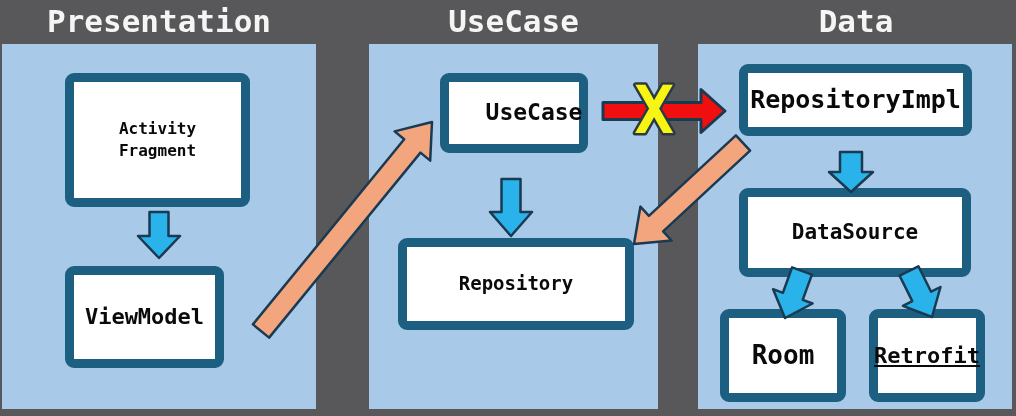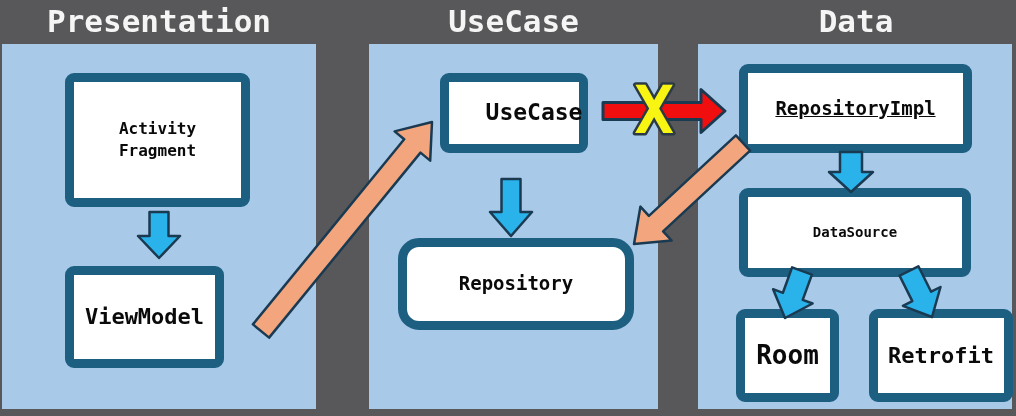--- a/index.html
+++ b/index.html
@@ -58,25 +58,25 @@
     justify-content: center;
     text-align: center;
     font-weight: bold;
     color: var(--label-text);
     white-space: pre-line;
     line-height: 1.35;
   }
   #box-activity-fragment { left: 65px;  top: 73px;  width: 185px; height: 134px; font-size: 16px; }
   #box-viewmodel         { left: 65px;  top: 266px; width: 159px; height: 102px; font-size: 22px; }
   #box-usecase           { left: 440px; top: 73px;  width: 148px; height: 80px; font-size: 23px; padding-left: 40px; }
-  #box-repository        { left: 398px; top: 238px; width: 236px; height: 92px;  font-size: 19px; border-radius: 21px; }
-  #box-repositoryimpl    { left: 739px; top: 64px;  width: 233px; height: 89px;  font-size: 19px; text-decoration: underline; }
-  #box-datasource        { left: 739px; top: 188px; width: 232px; height: 89px;  font-size: 14px; }
-  #box-room              { left: 736px; top: 309px; width: 103px; height: 93px;  font-size: 26px; }
-  #box-retrofit          { left: 869px; top: 309px; width: 144px; height: 93px;  font-size: 22px; }
+  #box-repository        { left: 398px; top: 238px; width: 236px; height: 92px;  font-size: 19px; }
+  #box-repositoryimpl    { left: 739px; top: 64px;  width: 233px; height: 72px;  font-size: 25px; }
+  #box-datasource        { left: 739px; top: 188px; width: 232px; height: 89px;  font-size: 21px; }
+  #box-room              { left: 720px; top: 309px; width: 126px; height: 93px;  font-size: 26px; }
+  #box-retrofit          { left: 869px; top: 309px; width: 116px; height: 93px;  font-size: 22px; text-decoration: underline; }
 
   #overlay {
     position: absolute;
     left: 0; top: 0;
     width: 1016px;
     height: 416px;
     pointer-events: none;
   }
   #blocked-x {
     font-family: "DejaVu Sans Mono", "Liberation Mono", monospace;

